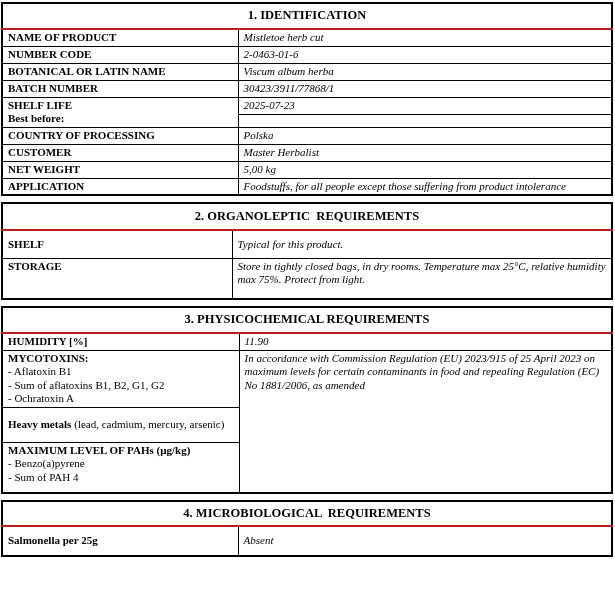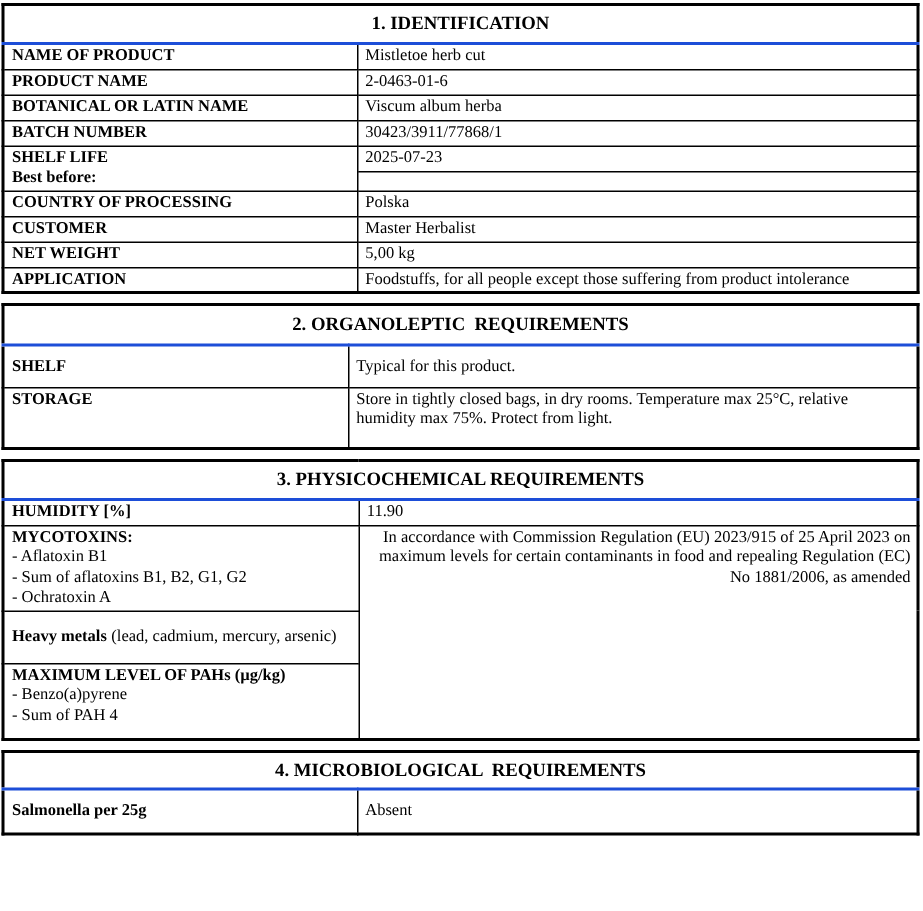--- a/index.html
+++ b/index.html
@@ -14,33 +14,33 @@
   }
   table.sec td {
     border:1px solid #000;
     padding:1px 4px 1px 5px;
     font-size:11px;
     line-height:13.5px;
     vertical-align:top;
     overflow:hidden;
   }
   tr.hdr td {
-    border-bottom:2px solid #1d4ed8;
+    border-bottom:2px solid #b91c1c;
     text-align:center;
     font-weight:bold;
     font-size:12.5px;
     vertical-align:middle;
     white-space:pre-wrap;
     padding:2px 4px;
   }
   td.lbl { font-weight:bold;margin-left:37px; }
-  td.val { font-weight:normal; }
+  td.val { font-weight:normal;font-style:italic; }
   .vmid { vertical-align:middle !important; }
   .plain { font-weight:normal; }
-  td.reg { vertical-align:middle; padding-left:8px; padding-right:6px;text-align:right; }
+  td.reg { vertical-align:middle; padding-left:8px; padding-right:6px; }
   span.bold-lead { margin-right:3px; }
   
   .c1-left { width:236px; } 
   .c2-left { width:230px; }
   .c3-left { width:237px; }
   .c4-left { width:236px; }
 </style>
 </head>
 <body>
 
@@ -53,21 +53,21 @@
       </colgroup>
     <tbody>
         <tr class="hdr" style="height:26px">
       <td colspan="2">1. IDENTIFICATION</td>
     </tr>
     <tr style="height:17px">
       <td class="lbl">NAME OF PRODUCT</td>
       <td class="val">Mistletoe herb cut</td>
     </tr>
     <tr style="height:17px">
-      <td class="lbl">PRODUCT NAME</td>
+      <td class="lbl">NUMBER CODE</td>
       <td class="val">2-0463-01-6</td>
     </tr>
     <tr style="height:17px">
       <td class="lbl">BOTANICAL OR LATIN NAME</td>
       <td class="val">Viscum album herba</td>
     </tr>
     <tr style="height:17px">
       <td class="lbl">BATCH NUMBER</td>
       <td class="val">30423/3911/77868/1</td>
     </tr>

